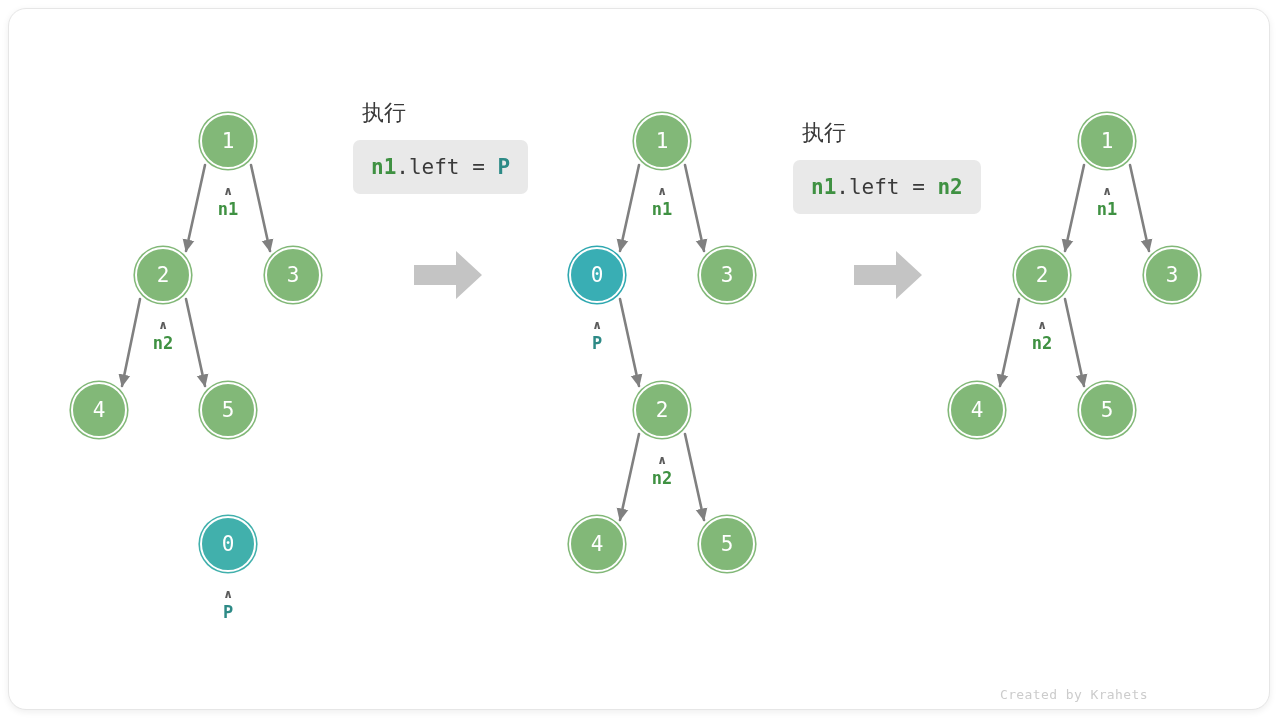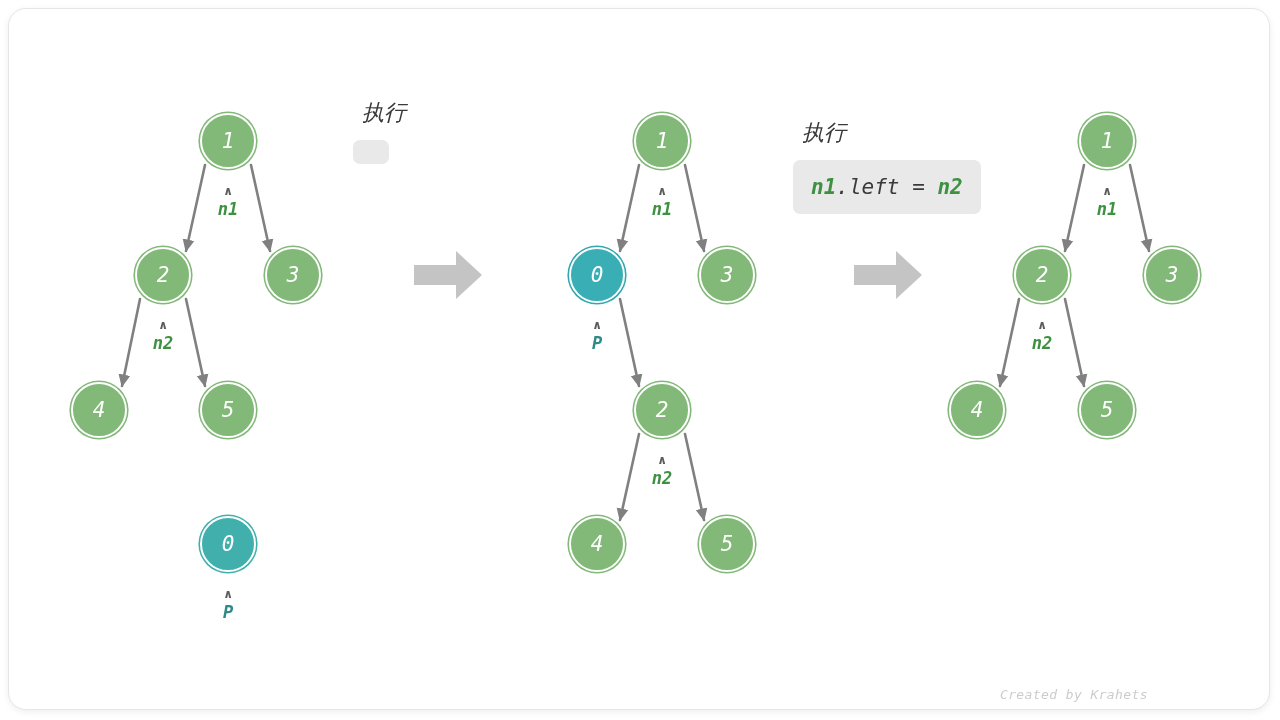--- a/index.html
+++ b/index.html
@@ -30,21 +30,20 @@
     background: #ffffff;
     border: 1px solid #e6e6e6;
     border-radius: 18px;
     box-shadow: 0 2px 7px rgba(0,0,0,0.07);
   }
   #stage {
     position: absolute;
     left: 0; top: 0;
     width: 1178px;
     height: 720px;
-    font-style: italic;
   }
   
   #edges {
     position: absolute;
     left: 0; top: 0;
     width: 1280px;
     height: 720px;
     pointer-events: none;
   }
 
@@ -185,21 +184,21 @@
     </svg>
 
     <svg class="step-arrow" style="left:412px; top:247px;" viewBox="0 0 72 56" xmlns="http://www.w3.org/2000/svg">
       <path d="M 2 18 L 44 18 L 44 4 L 70 28 L 44 52 L 44 38 L 2 38 z" fill="#c4c4c4"></path>
     </svg>
     <svg class="step-arrow" style="left:852px; top:247px;" viewBox="0 0 72 56" xmlns="http://www.w3.org/2000/svg">
       <path d="M 2 18 L 44 18 L 44 4 L 70 28 L 44 52 L 44 38 L 2 38 z" fill="#c4c4c4"></path>
     </svg>
 
     <div class="caption" style="left:362px; top:98px;">执行</div>
-    <div class="codebox" id="codebox-2" style="left:353px; top:140px;"></div>
+    <div class="codebox" id="codebox-2" style="left:353px; top:140px;"><div><span class="ident-g">n1</span><span class="plain">.left = </span><span class="ident-t">P</span></div></div>
 
     <div class="caption" style="left:802px; top:118px;">执行</div>
     <div class="codebox" id="codebox-3" style="left:793px; top:160px;"><div><span class="ident-g">n1</span><span class="plain">.left = </span><span class="ident-g">n2</span></div></div>
 
     <div id="panel-1">
         <div class="node green" style="left: 200px; top: 113px;">
           <span class="val">1</span>
         </div>
         <div class="node green" style="left: 135px; top: 247px;">
           <span class="val">2</span>

